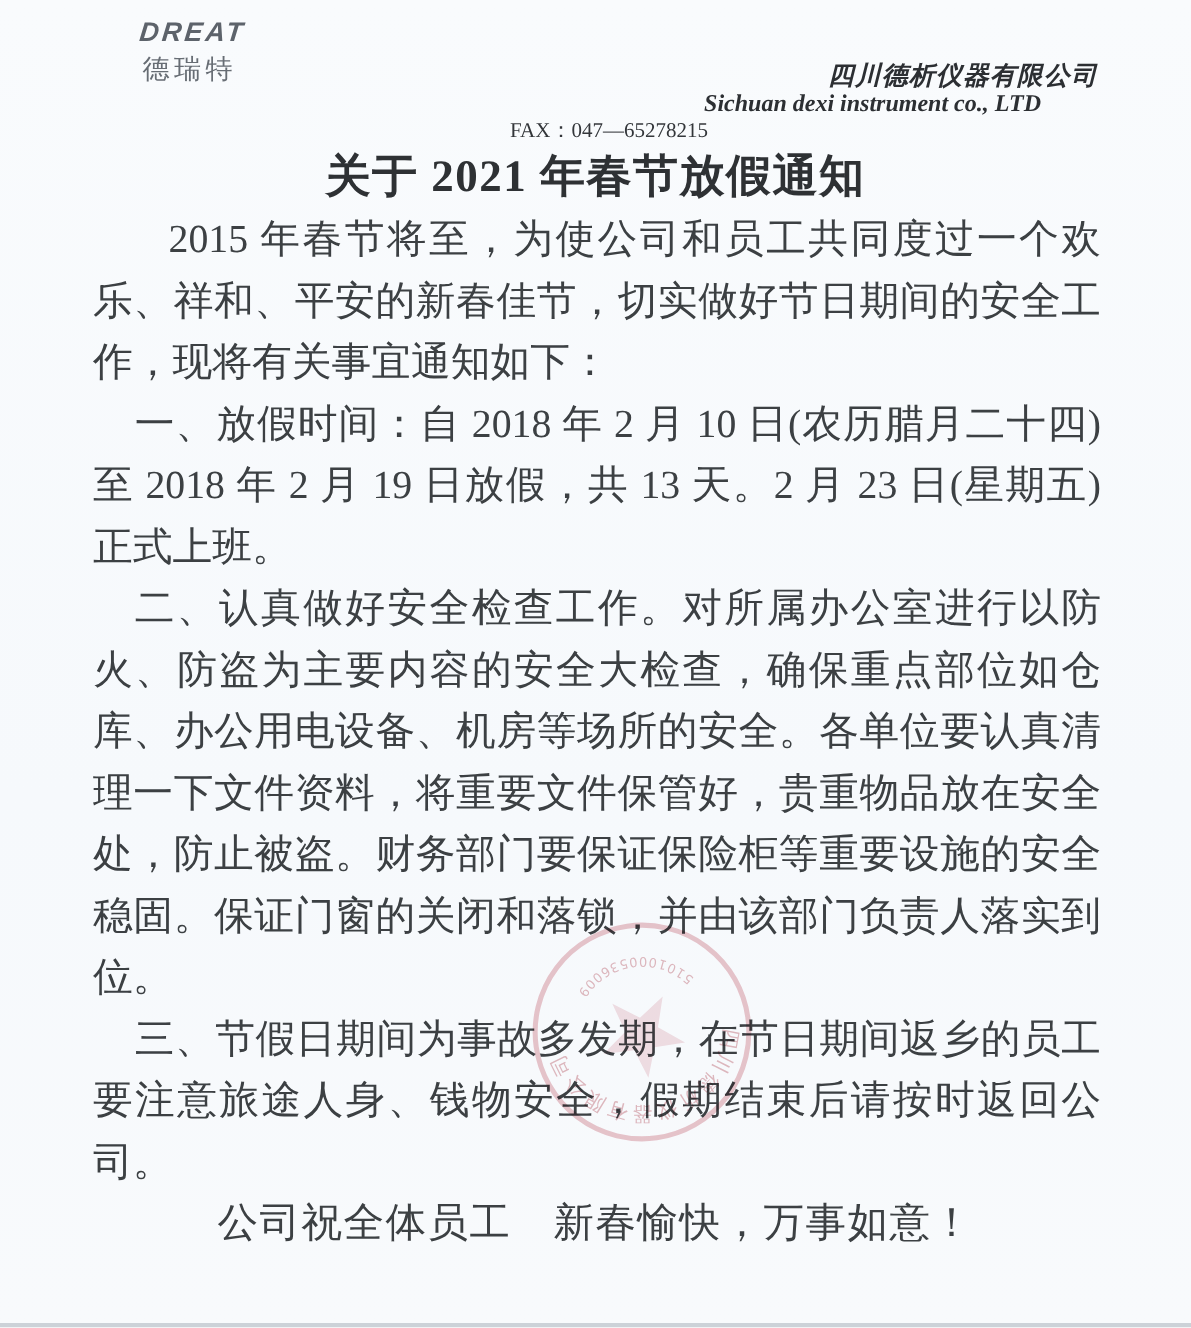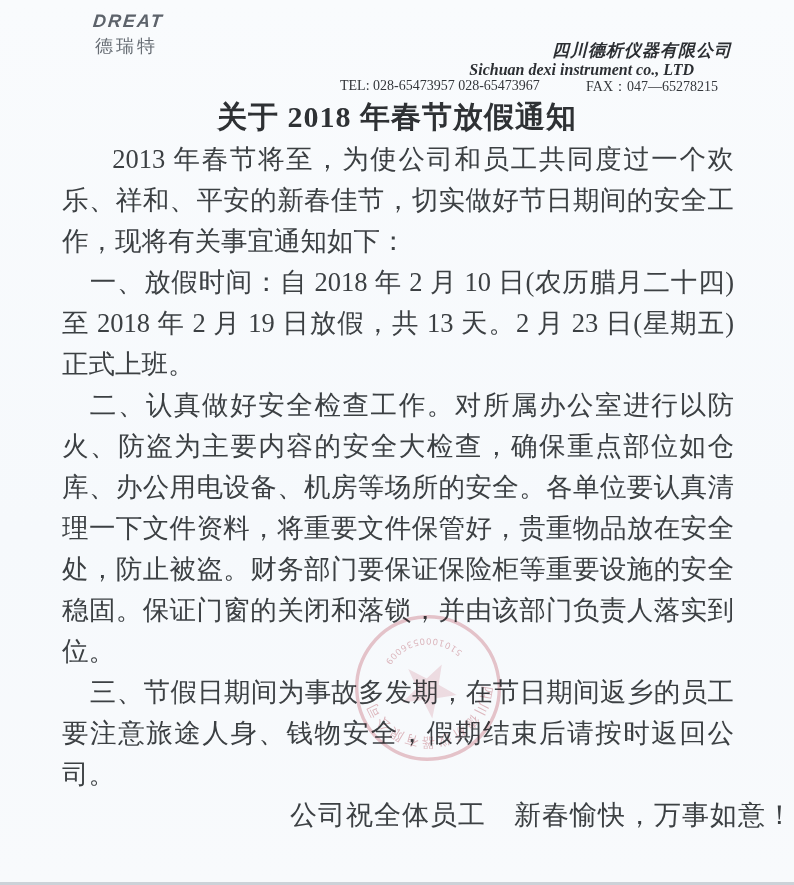--- a/index.html
+++ b/index.html
@@ -58,21 +58,21 @@
     font-family:"Liberation Serif", "DejaVu Sans", sans-serif;
     font-size:26.5px; line-height:41px;
     text-align:justify;
     color:#3c4043;
   }
   .doc-body p { margin:0; }
   .para-intro { text-indent:1.9em; }
   .para-item  { text-indent:1.05em; }
   .doc-closing {
     position:absolute; top:797px; left:0; width:100%;
-    text-align:right;
+    text-align:center;
     font-family:Liberation Serif, serif;
     font-size:27px; color:#3c4043; letter-spacing:1px;
   }
   
   .seal {
     position:absolute; left:351px; top:611px;
     width:154px; height:154px;
     transform:rotate(172deg);
     opacity:0.5;
     mix-blend-mode:multiply;
@@ -91,28 +91,27 @@
 
   <div class="logo">
     <div class="logo-brand">DREAT</div>
     <div class="logo-cn">德瑞特</div>
   </div>
 
   <div class="company-cn">四川德析仪器有限公司</div>
   <div class="company-en">Sichuan dexi  instrument co., LTD</div>
 
   <div class="tel-row">
-    <span>TEL: 028-65473957   028-65473967</span>
     <span>FAX：047—65278215</span>
   </div>
 
-  <div class="doc-title">关于 2018 年春节放假通知</div>
+  <div class="doc-title">关于 2021 年春节放假通知</div>
 
   <div class="doc-body">
-    <p class="para-intro">2013 年春节将至，为使公司和员工共同度过一个欢乐、祥和、平安的新春佳节，切实做好节日期间的安全工作，现将有关事宜通知如下：</p>
+    <p class="para-intro">2015 年春节将至，为使公司和员工共同度过一个欢乐、祥和、平安的新春佳节，切实做好节日期间的安全工作，现将有关事宜通知如下：</p>
     <p class="para-item">一、放假时间：自 2018 年 2 月 10 日(农历腊月二十四)至 2018 年 2 月 19 日放假，共 13 天。2 月 23 日(星期五)正式上班。</p>
     <p class="para-item">二、认真做好安全检查工作。对所属办公室进行以防火、防盗为主要内容的安全大检查，确保重点部位如仓库、办公用电设备、机房等场所的安全。各单位要认真清理一下文件资料，将重要文件保管好，贵重物品放在安全处，防止被盗。财务部门要保证保险柜等重要设施的安全稳固。保证门窗的关闭和落锁，并由该部门负责人落实到位。</p>
     <p class="para-item">三、节假日期间为事故多发期，在节日期间返乡的员工要注意旅途人身、钱物安全，假期结束后请按时返回公司。</p>
   </div>
 
   <div class="doc-closing">公司祝全体员工　新春愉快，万事如意！</div>
 
   <svg class="seal" viewBox="0 0 160 160">
     <circle cx="80" cy="80" r="74" fill="none" stroke="#d98f9a" stroke-width="3.5"></circle>
     <path d="M80,48 L87.1,68.3 L108.5,68.7 L91.4,81.7 L97.6,102.3 L80,90 L62.4,102.3 L68.6,81.7 L51.5,68.7 L72.9,68.3 Z" fill="#d98f9a" opacity="0.55"></path>

